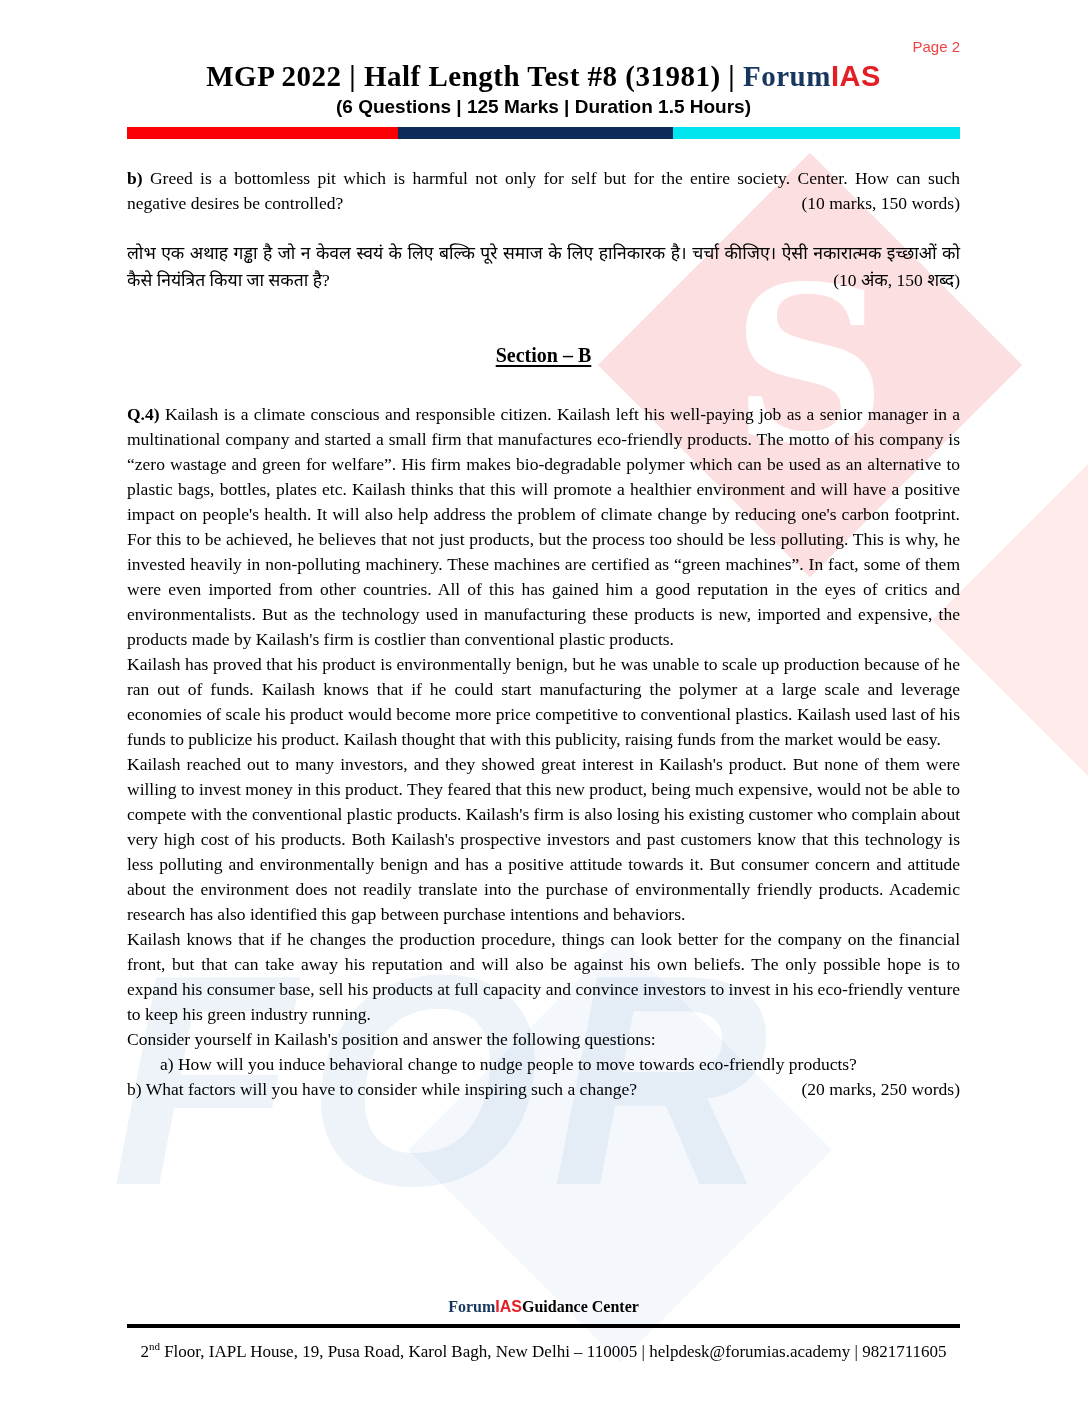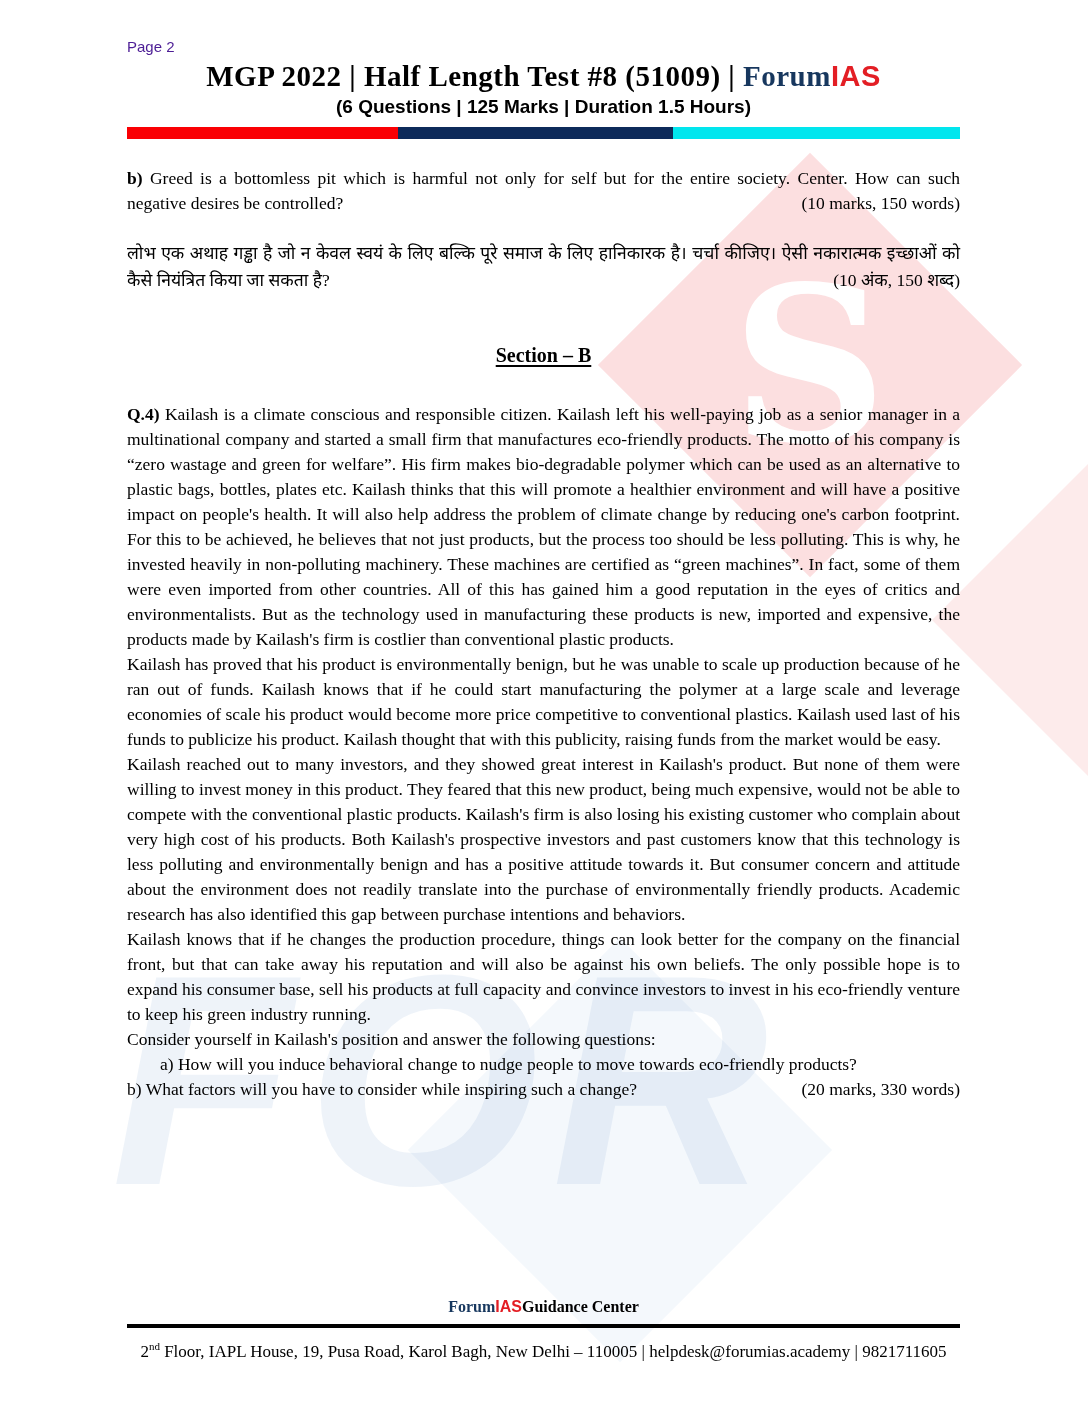--- a/index.html
+++ b/index.html
@@ -25,22 +25,22 @@
   .wm-blue-text {
     left:111px; top:930px;
     font-family:"Liberation Sans", sans-serif; font-weight:bold;
     font-size:300px; letter-spacing:12px; line-height:1;
     color:rgba(90,140,200,0.10);
     font-style:italic;
   }
   
   .content { position:relative; z-index:1; padding:38px 128px 0 127px; }
   .page-num {
-    font-family:"Liberation Sans", sans-serif;
-    font-size:15px; color:#4c1d95; margin-bottom:4px;
+    text-align:right; font-family:"Liberation Sans", sans-serif;
+    font-size:15px; color:#ef4444; margin-bottom:4px;
   }
   .title {
     text-align:center; font-size:29px; font-weight:600;
     letter-spacing:0.5px; line-height:34px; white-space:nowrap;
   }
   .brand-forum { font-weight:bold; }
   .brand-ias  { font-weight:bold; font-family:"Liberation Sans", sans-serif; }
   .subtitle {
     text-align:center; font-family:"Liberation Sans", sans-serif;
     font-weight:bold; font-size:19px; margin-top:3px;
@@ -84,21 +84,21 @@
   <div class="wm wm-diamond wm-d1">
     <span class="wm-letter">S</span>
   </div>
   <div class="wm wm-diamond wm-d2"></div>
   <div class="wm wm-diamond wm-d3"></div>
   <div class="wm wm-blue-text">FOR</div>
 
   <div class="content">
     <div class="page-num">Page 2</div>
 
-    <div class="title"><span>MGP 2022 | Half Length Test #8 (51009) | </span><span class="brand-forum" style="color: rgb(23, 55, 94);">Forum</span><span class="brand-ias" style="color: rgb(227, 30, 36);">IAS</span></div>
+    <div class="title"><span>MGP 2022 | Half Length Test #8 (31981) | </span><span class="brand-forum" style="color: rgb(23, 55, 94);">Forum</span><span class="brand-ias" style="color: rgb(227, 30, 36);">IAS</span></div>
 
     <div class="subtitle">(6 Questions | 125 Marks | Duration 1.5 Hours)</div>
 
     <div class="color-bar">
       <span class="seg seg-red" style="background: rgb(250, 0, 4);"></span>
       <span class="seg seg-navy" style="background: rgb(13, 42, 90);"></span>
       <span class="seg seg-cyan" style="background: rgb(1, 230, 238);"></span>
     </div>
 
     <p class="body-text q-b">
@@ -119,21 +119,21 @@
     <div class="passage body-text">
       <p class="first"><b>Q.4)</b> <span>Kailash is a climate conscious and responsible citizen. Kailash left his well-paying job as a senior manager in a multinational company and started a small firm that manufactures eco-friendly products. The motto of his company is “zero wastage and green for welfare”. His firm makes bio-degradable polymer which can be used as an alternative to plastic bags, bottles, plates etc. Kailash thinks that this will promote a healthier environment and will have a positive impact on people's health. It will also help address the problem of climate change by reducing one's carbon footprint. For this to be achieved, he believes that not just products, but the process too should be less polluting. This is why, he invested heavily in non-polluting machinery. These machines are certified as “green machines”. In fact, some of them were even imported from other countries. All of this has gained him a good reputation in the eyes of critics and environmentalists. But as the technology used in manufacturing these products is new, imported and expensive, the products made by Kailash's firm is costlier than conventional plastic products.</span></p>
       <p>Kailash has proved that his product is environmentally benign, but he was unable to scale up production because of he ran out of funds. Kailash knows that if he could start manufacturing the polymer at a large scale and leverage economies of scale his product would become more price competitive to conventional plastics. Kailash used last of his funds to publicize his product. Kailash thought that with this publicity, raising funds from the market would be easy.</p>
       <p>Kailash reached out to many investors, and they showed great interest in Kailash's product. But none of them were willing to invest money in this product. They feared that this new product, being much expensive, would not be able to compete with the conventional plastic products. Kailash's firm is also losing his existing customer who complain about very high cost of his products. Both Kailash's prospective investors and past customers know that this technology is less polluting and environmentally benign and has a positive attitude towards it. But consumer concern and attitude about the environment does not readily translate into the purchase of environmentally friendly products. Academic research has also identified this gap between purchase intentions and behaviors.</p>
       <p>Kailash knows that if he changes the production procedure, things can look better for the company on the financial front, but that can take away his reputation and will also be against his own beliefs. The only possible hope is to expand his consumer base, sell his products at full capacity and convince investors to invest in his eco-friendly venture to keep his green industry running.</p>
 
       <p class="consider">Consider yourself in Kailash's position and answer the following questions:</p>
       <div class="subq">a) How will you induce behavioral change to nudge people to move towards eco-friendly products?</div>
       <div class="subq-b">
         <span>b) What factors will you have to consider while inspiring such a change?</span>
-        <span>(20 marks, 330 words)</span>
+        <span>(20 marks, 250 words)</span>
       </div>
     </div>
   </div>
 
   <div class="footer">
     <div class="footer-brand"><span class="brand-forum" style="color: rgb(23, 55, 94);">Forum</span><span class="brand-ias" style="color: rgb(227, 30, 36);">IAS</span><span>Guidance Center</span></div>
     <div class="footer-rule"></div>
     <div class="footer-address"><span>2</span><sup>nd</sup><span> Floor, IAPL House, 19, Pusa Road, Karol Bagh, New Delhi – 110005  |  helpdesk@forumias.academy | 9821711605</span></div>
   </div>
 

